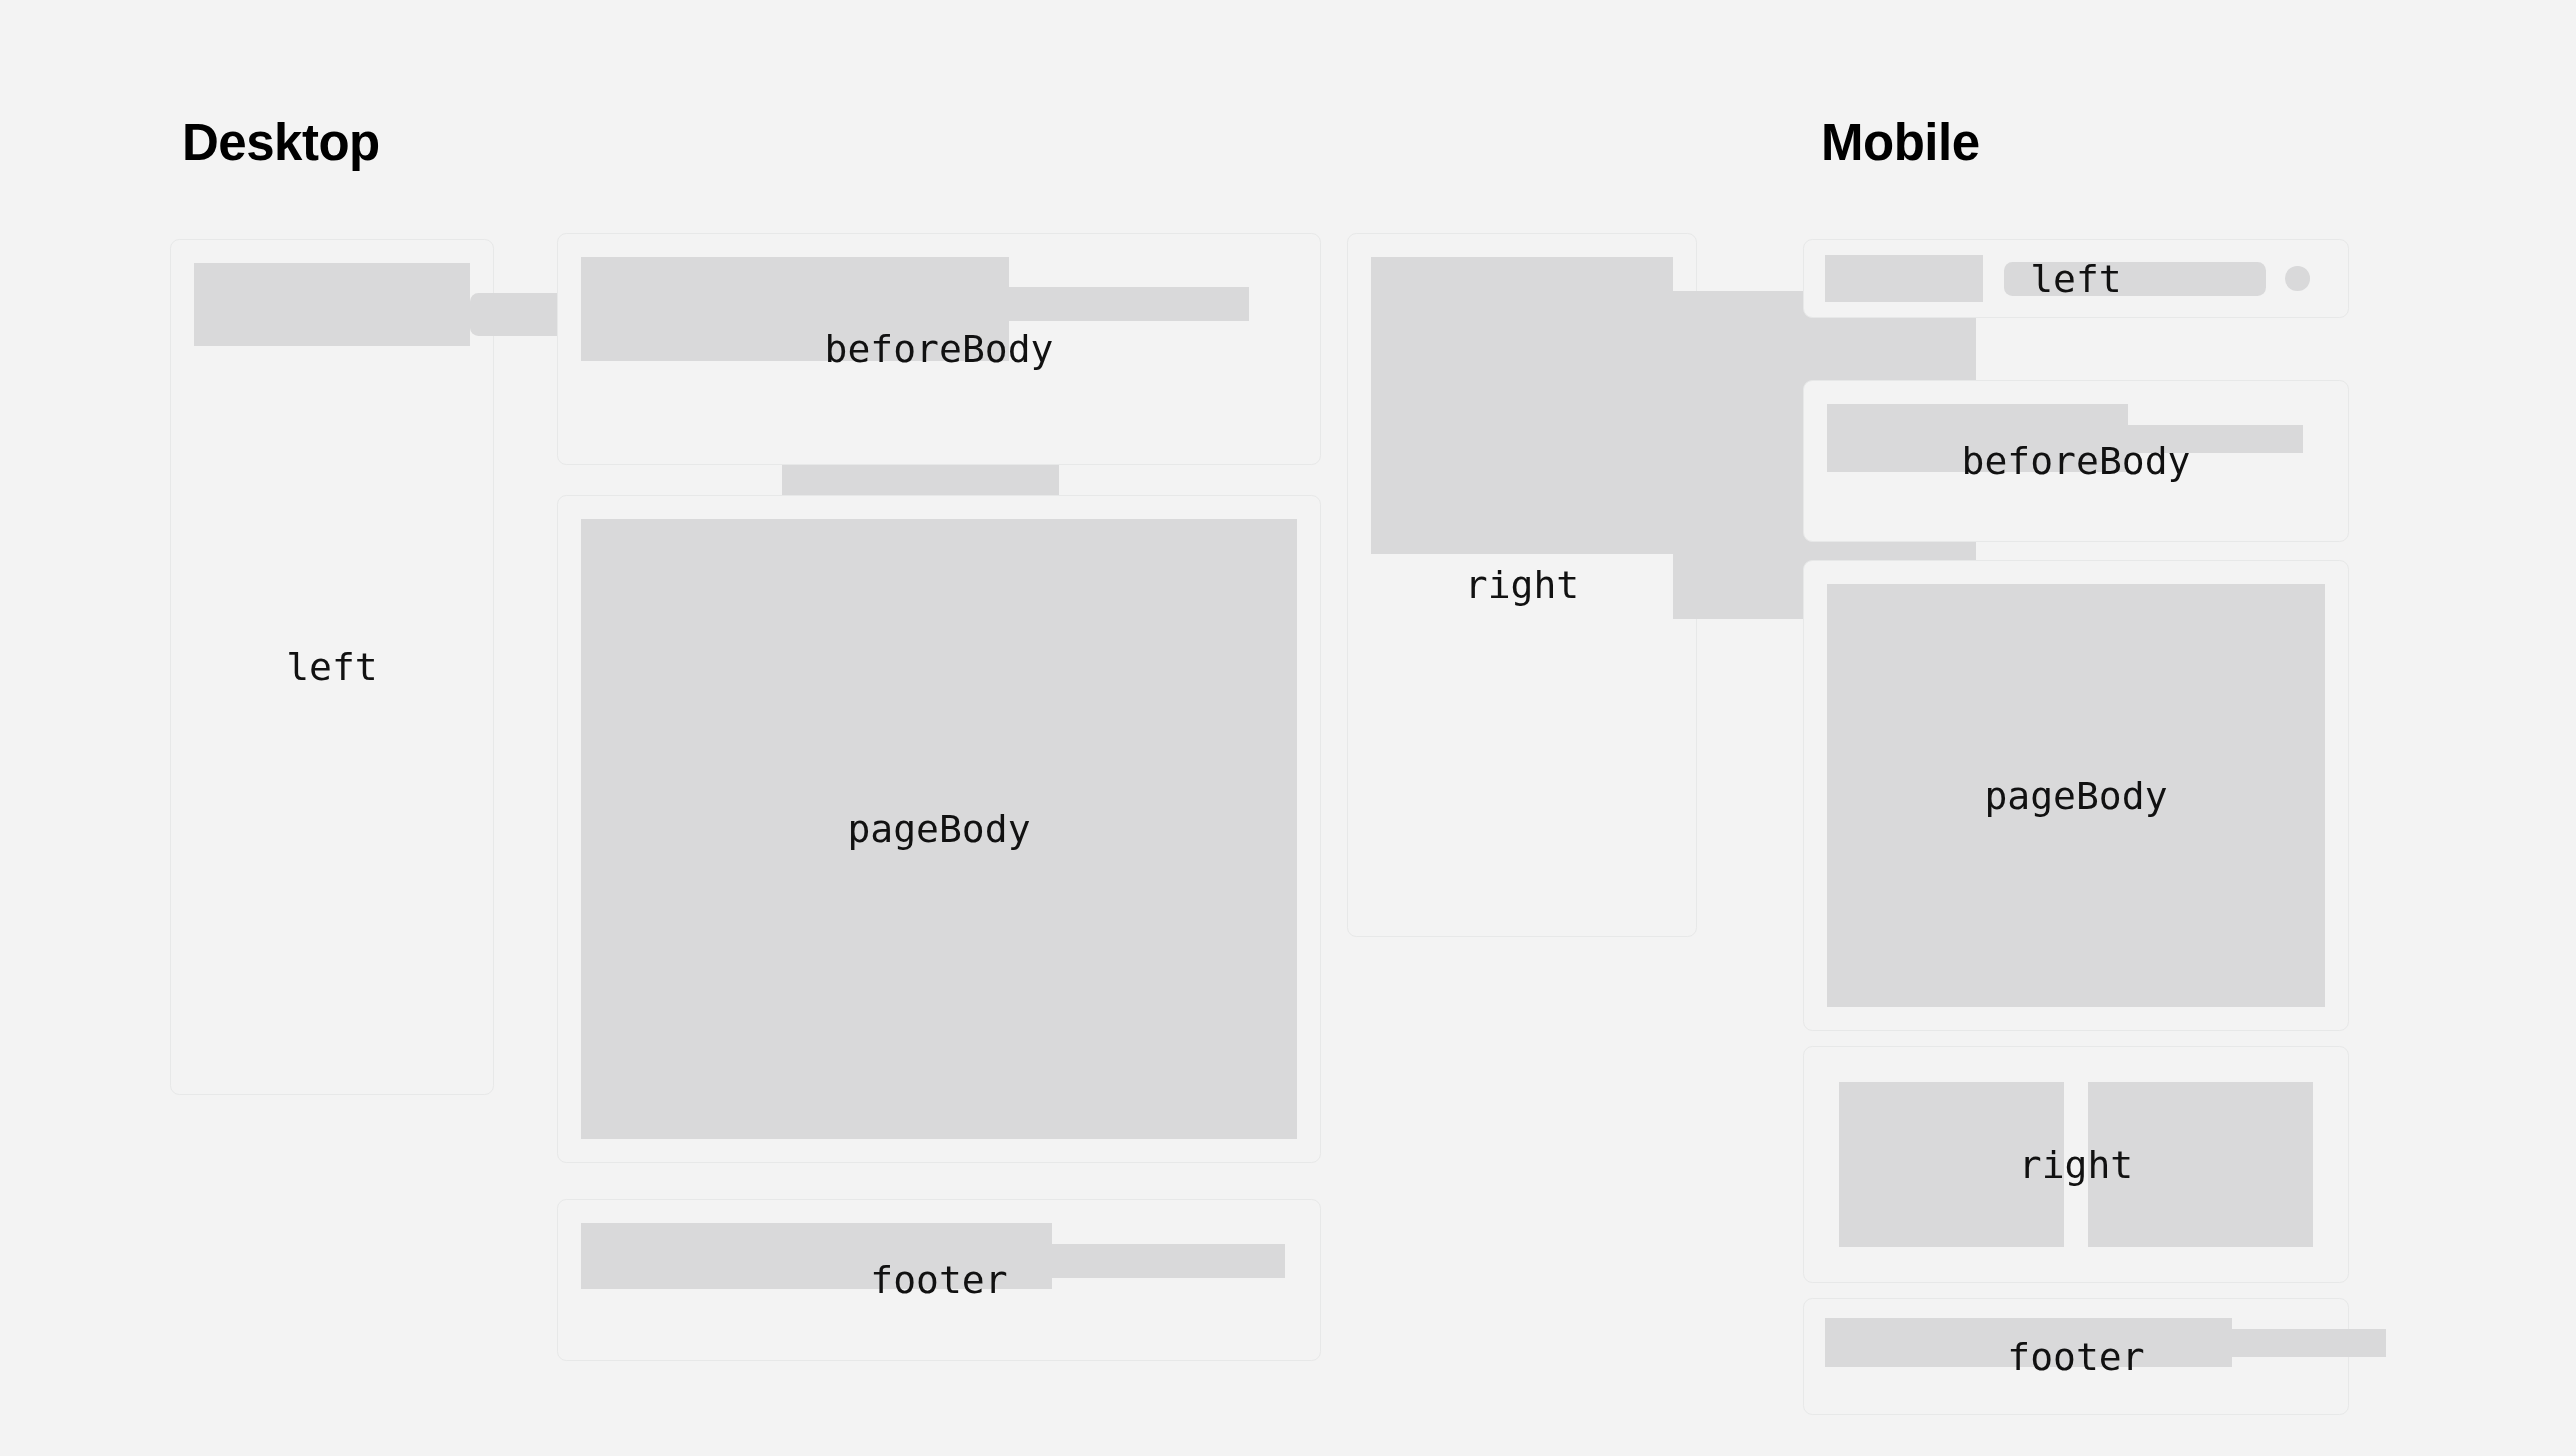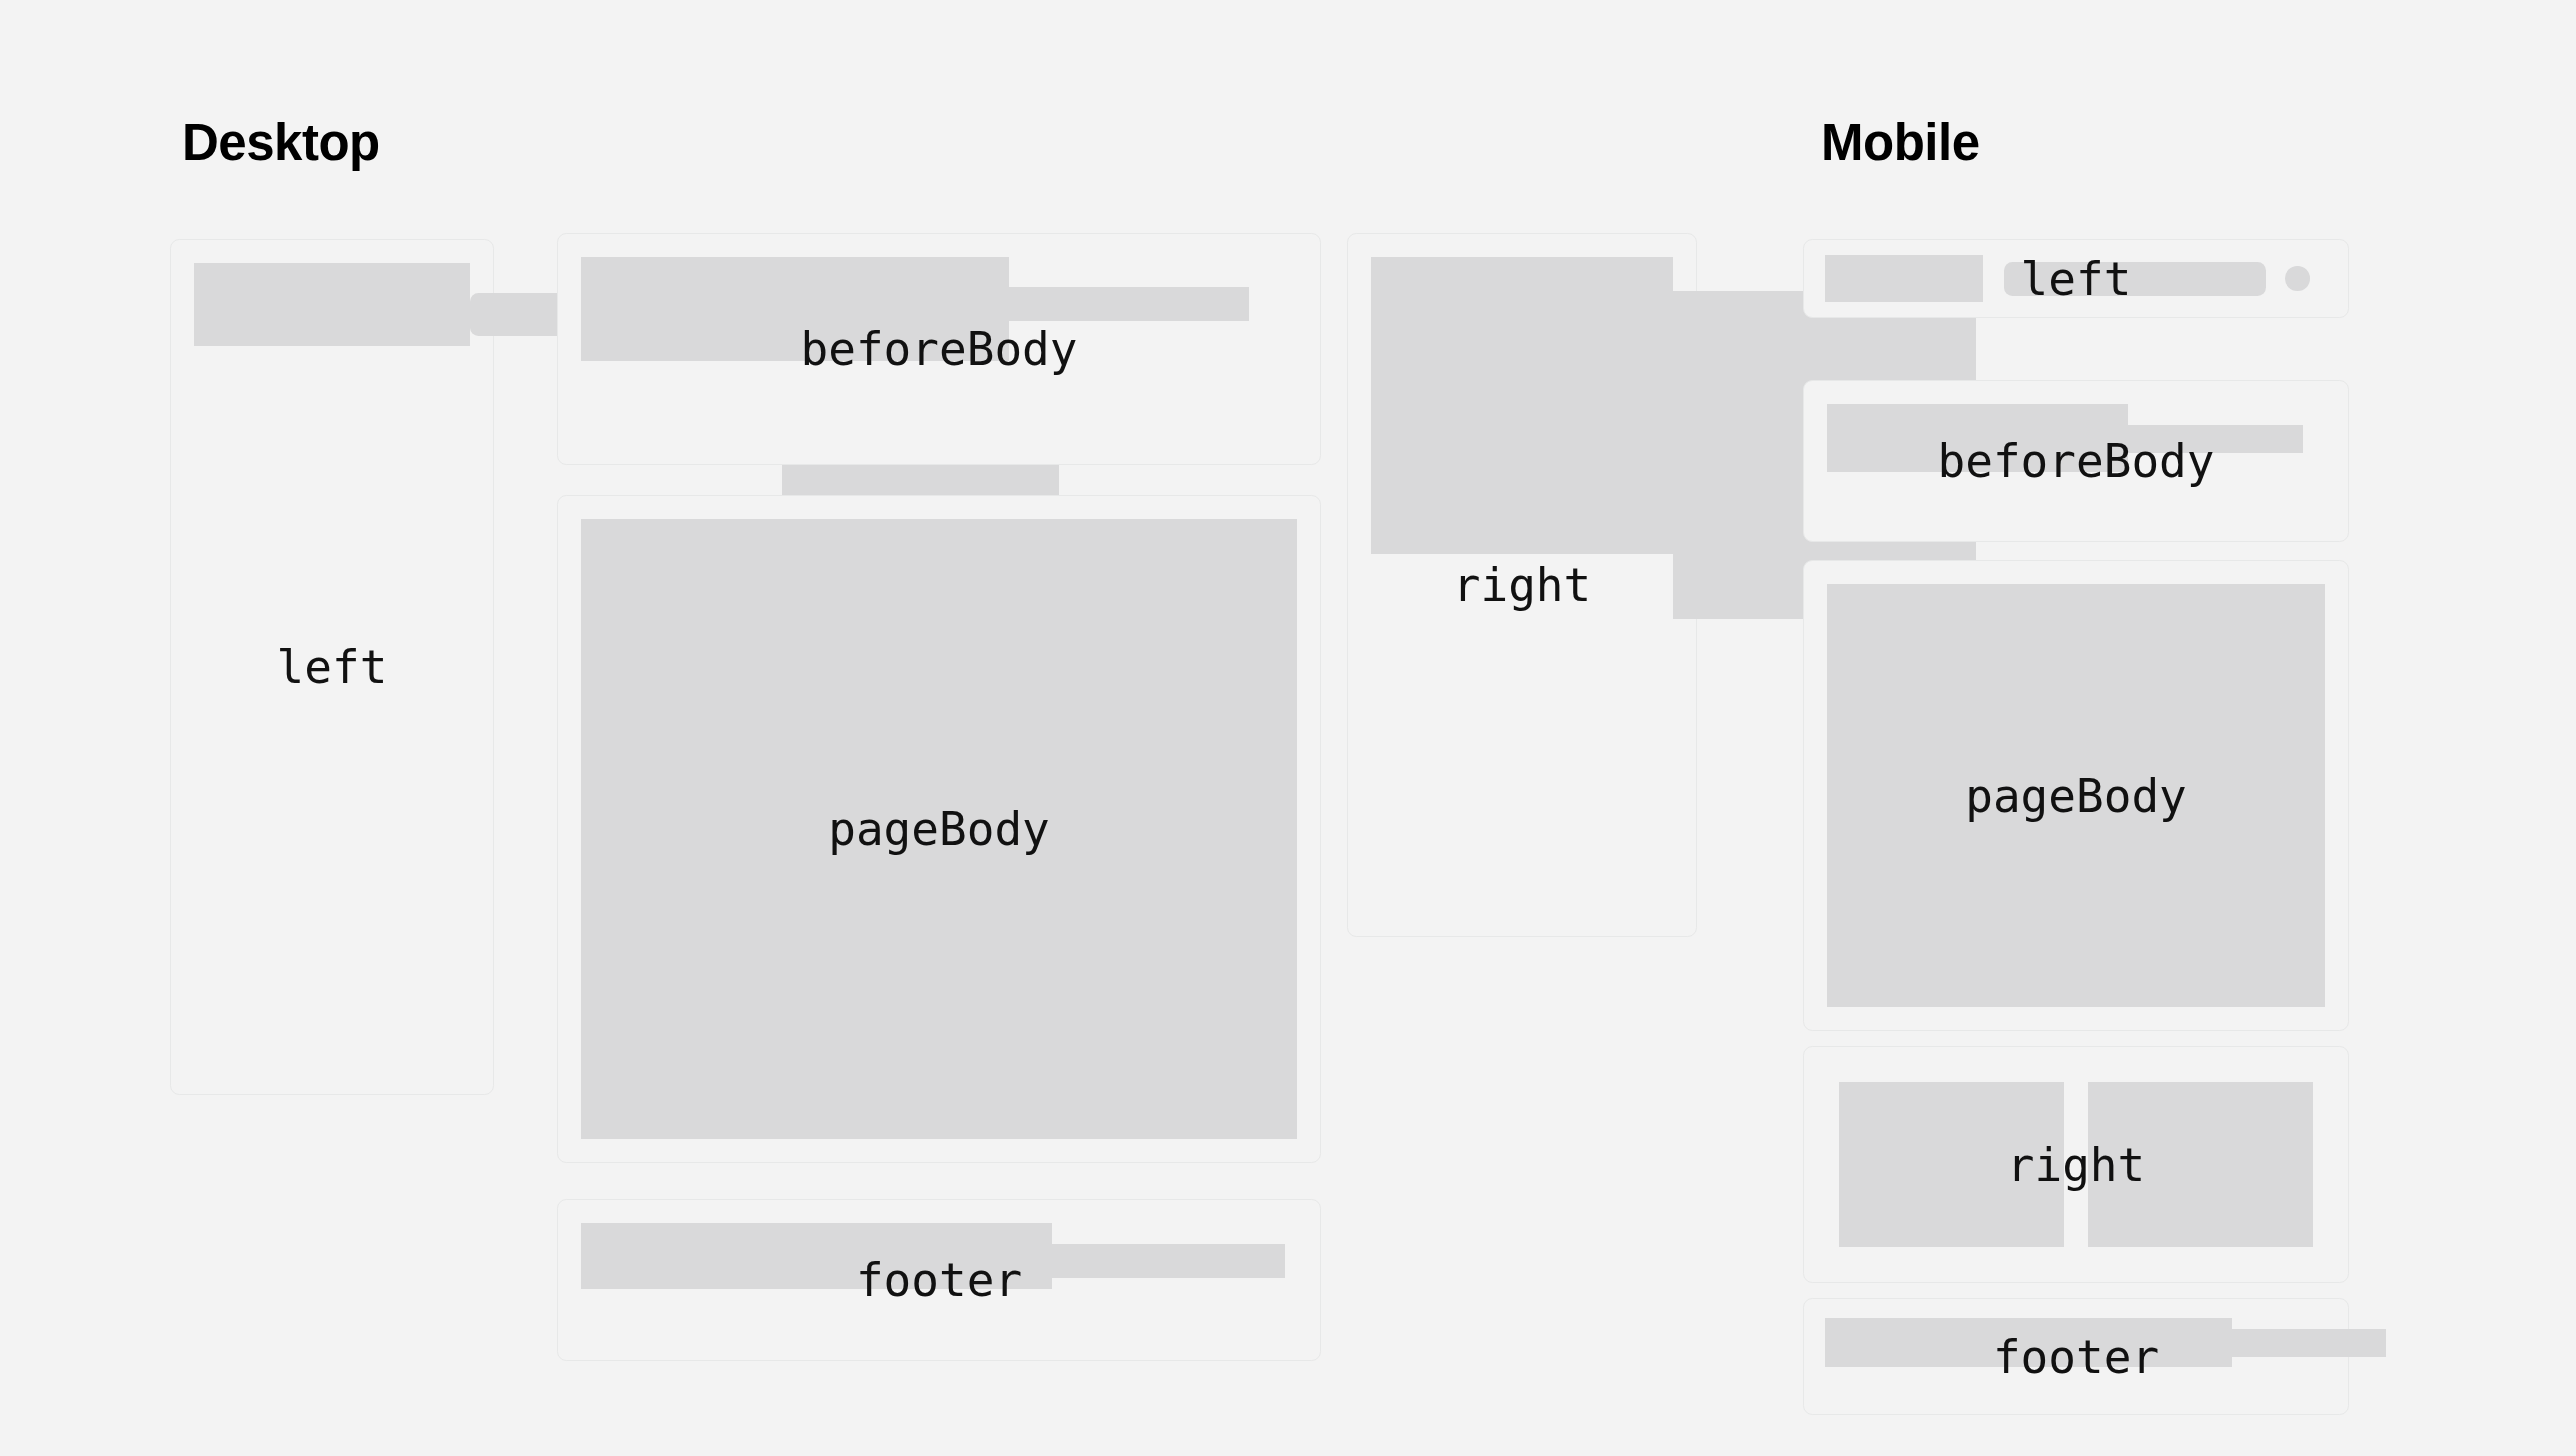--- a/index.html
+++ b/index.html
@@ -54,21 +54,21 @@
 
   
   .slot-label {
     position: absolute;
     left: 0;
     right: 0;
     top: 50%;
     transform: translateY(-50%);
     text-align: center;
     font-family: "DejaVu Sans Mono", "Liberation Mono", monospace;
-    font-size: 46px;
+    font-size: 38px;
     line-height: 1;
     color: #111111;
     pointer-events: none;
     white-space: nowrap;
   }
 
   .stack { display: flex; flex-direction: row; }
   .row   { display: flex; flex-direction: row; align-items: center; }
 
   

